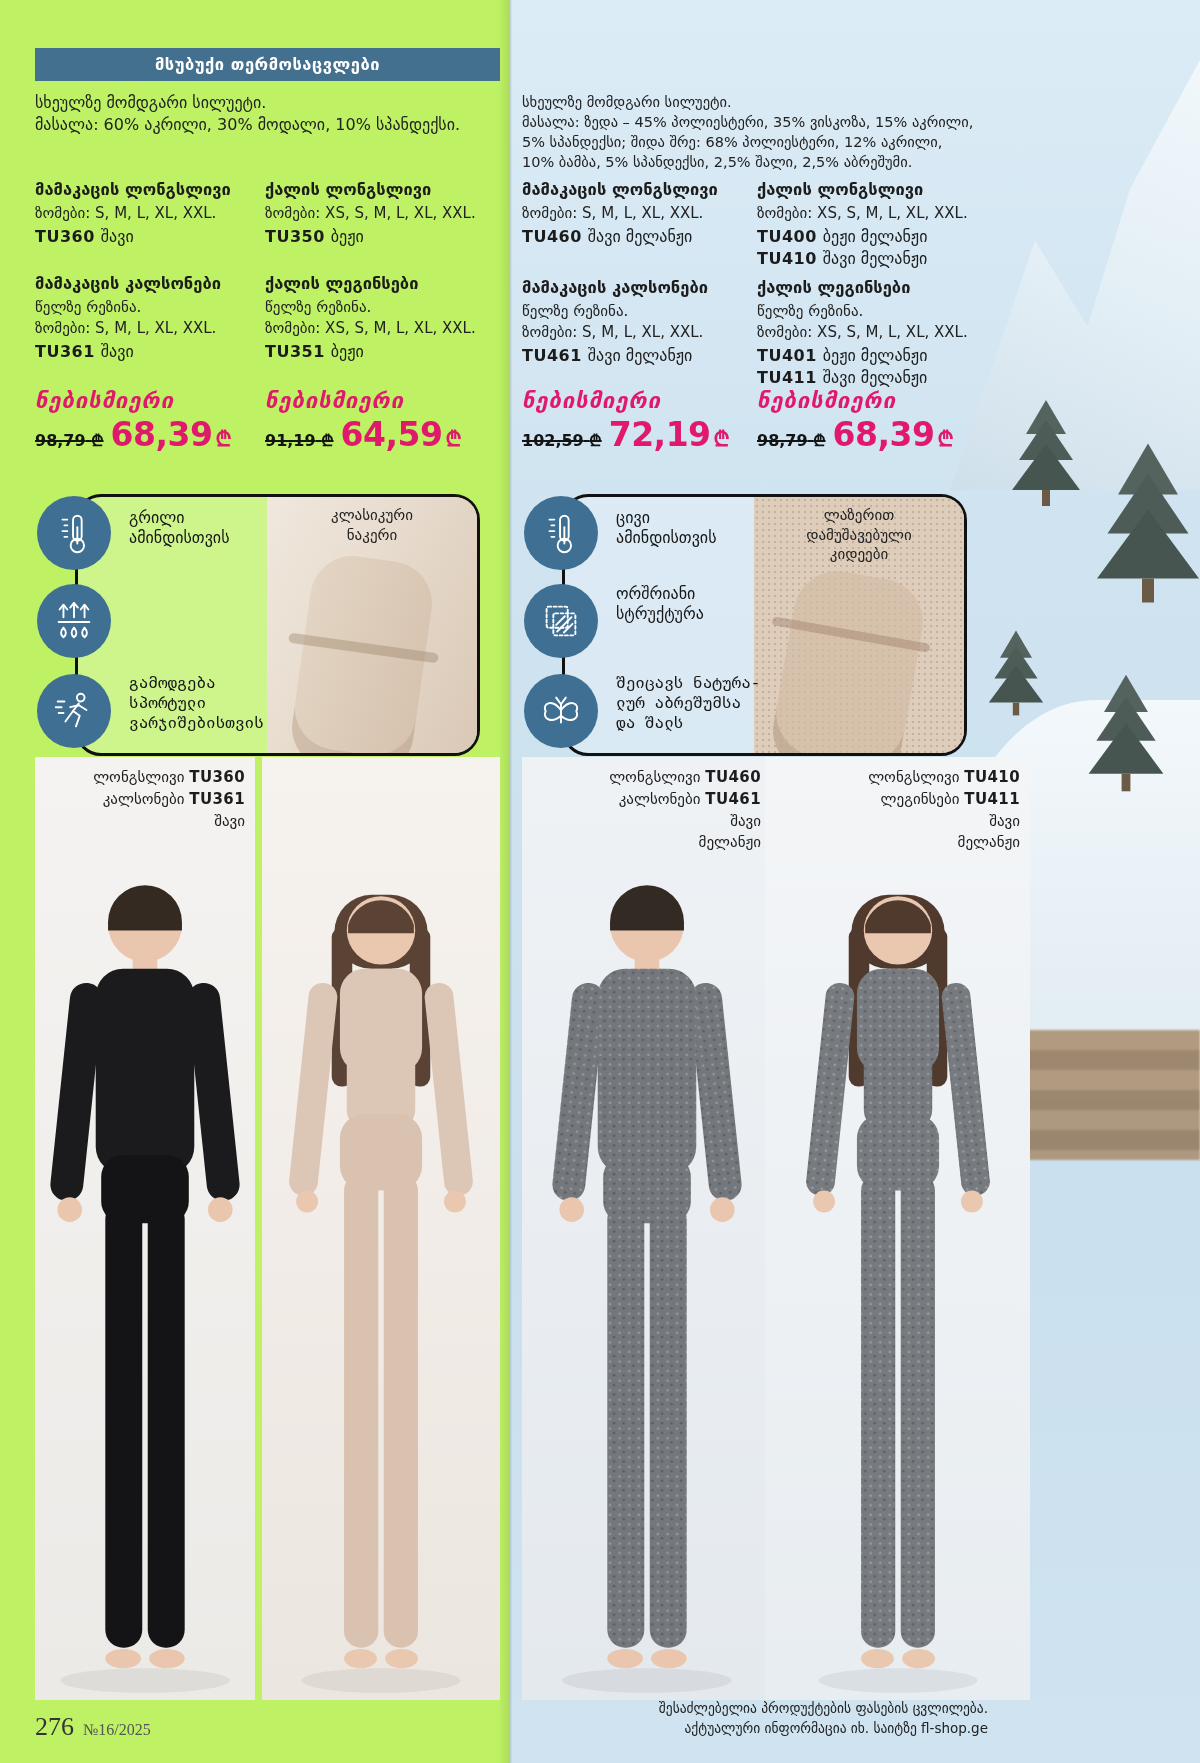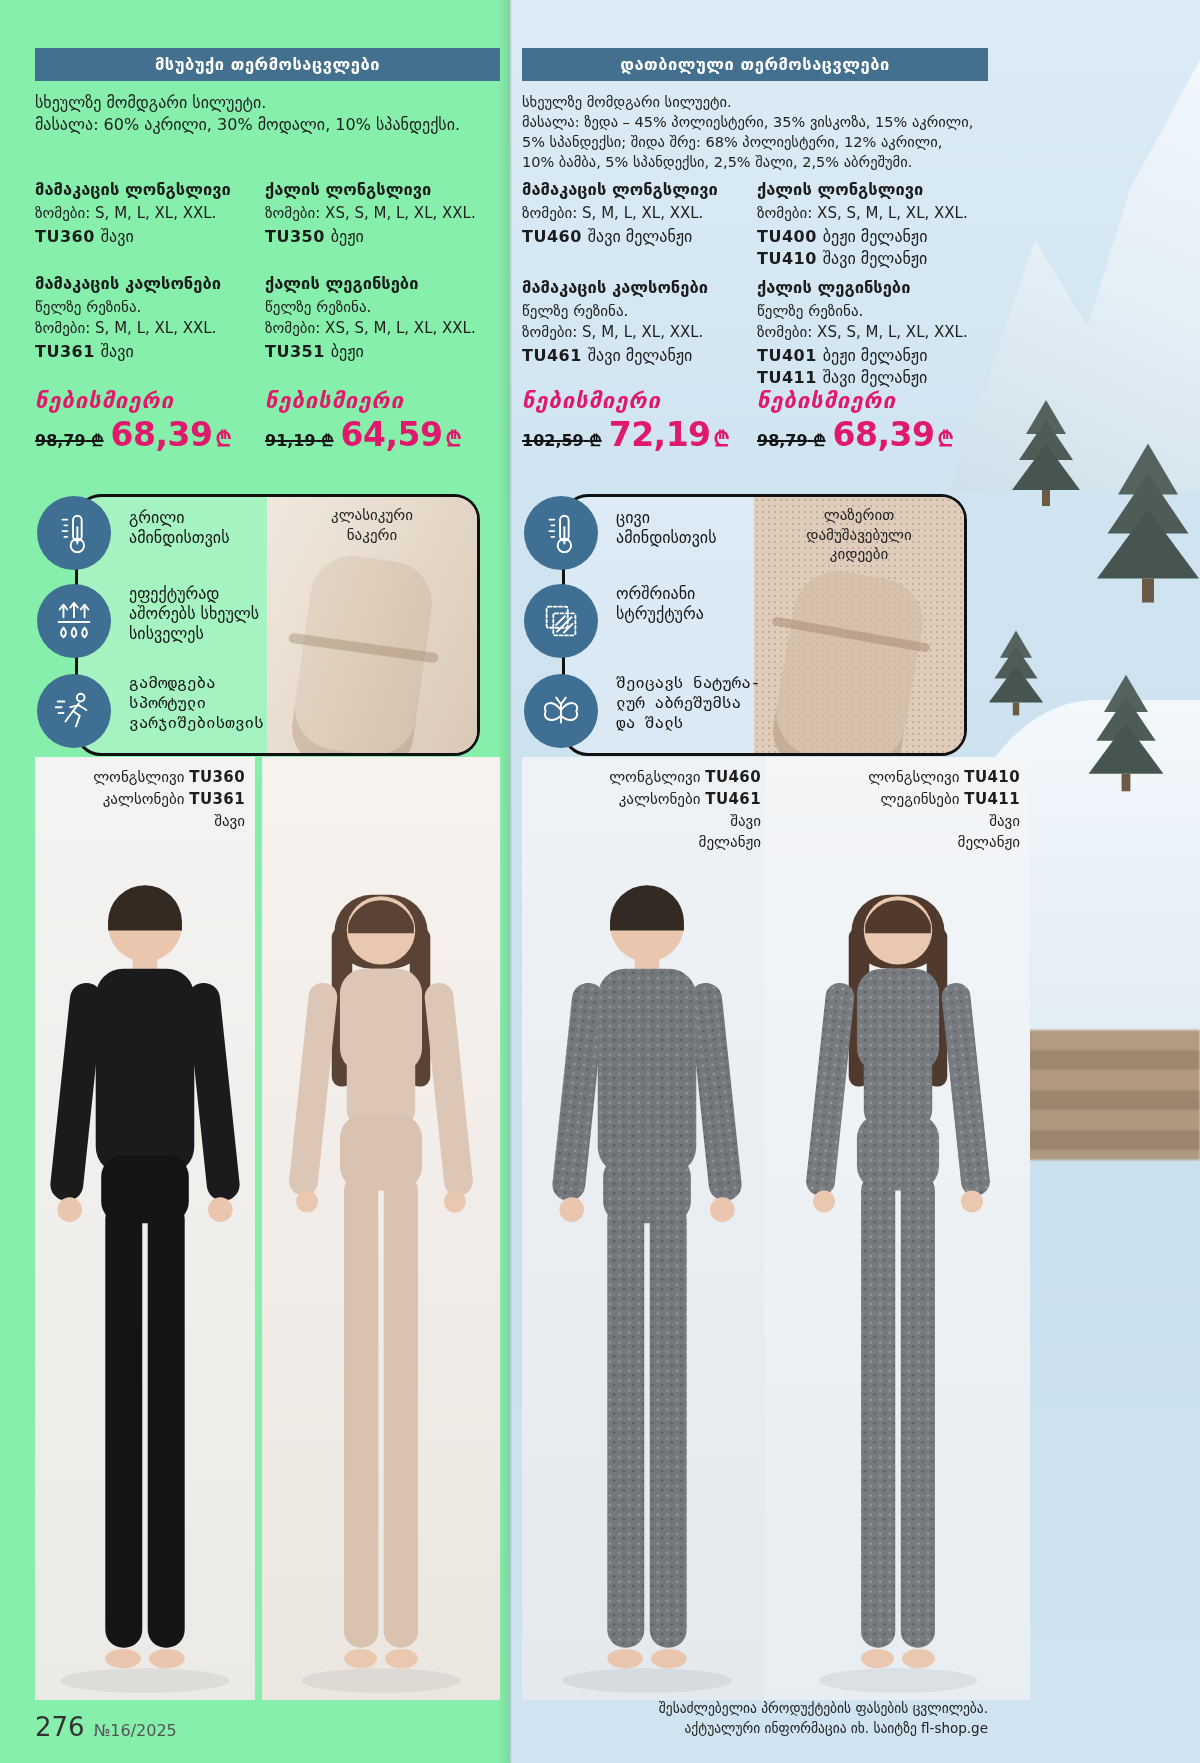--- a/index.html
+++ b/index.html
@@ -1,16 +1,16 @@
 <!DOCTYPE html>
 <html><head>
 <meta charset="utf-8">
 <style>
   html,body{margin:0;padding:0;background:#e8e8e8;}
-  .page{position:relative;width:1200px;height:1763px;margin:0 auto;background:#86efac;
+  .page{position:relative;width:1200px;height:1763px;margin:0 auto;background:#bef264;
         font-family:"DejaVu Sans",sans-serif;color:#1c1c1c;overflow:hidden;}
 
   
   .right-panel{position:absolute;left:510px;top:0;width:690px;height:1763px;
                background:linear-gradient(180deg,#dcecf6 0%,#cfe3f0 30%,#cbe0ee 70%,#cfe3f0 100%);}
   .divider{position:absolute;left:498px;top:0;width:14px;height:1763px;
            background:linear-gradient(90deg,rgba(0,0,0,0) 0%,rgba(0,0,0,0.10) 90%,rgba(0,0,0,0.02) 100%);z-index:2;}
   .scenery{position:absolute;right:0;top:0;width:250px;height:1200px;overflow:hidden;}
   .mtn{position:absolute;right:0;top:60px;width:250px;height:430px;
        background:linear-gradient(205deg,#f4f9fc 0%,#e3eef5 55%,#cfdfe9 100%);
@@ -91,21 +91,21 @@
   #photo-00{left:35px;width:220px;background:linear-gradient(180deg,#f4f3f1,#eceae7);}
   #photo-01{left:262px;width:238px;background:linear-gradient(180deg,#f6f2ee,#ece6e0);}
   #photo-10{left:522px;width:249px;background:linear-gradient(180deg,#eff2f5,#e4e9ee);}
   #photo-11{left:765px;width:265px;background:linear-gradient(180deg,#f3f5f7,#e8edf1);}
   .caption{position:absolute;top:10px;right:10px;text-align:right;font-size:15px;line-height:1.45;color:#1d1d1d;z-index:2;}
   .caption .code{font-weight:bold;letter-spacing:.4px;}
   .caption .cnote{white-space:pre-line;}
   .person{position:absolute;bottom:0;left:50%;transform:translateX(-50%);height:90%;}
 
   
-  .page-num{position:absolute;left:35px;top:1712px;font-size:26px;color:#333;z-index:3;}
+  .page-num{position:absolute;left:35px;top:1712px;font-size:26px;color:#333;z-index:3;font-family:Liberation Serif, serif;}
   .page-num .issue{font-size:16px;color:#555;margin-left:9px;}
   .footer-note{position:absolute;left:522px;width:466px;top:1698px;text-align:right;font-size:13.5px;
                line-height:1.5;white-space:pre-line;color:#222;z-index:3;}
 </style>
 </head>
 <body>
 
 <div class="page">
 
   <div class="right-panel">
@@ -212,23 +212,20 @@
           <path d="M9 12 l4 -5 l4 5"></path>
           <line x1="24" y1="20" x2="24" y2="6"></line>
           <path d="M20 10 l4 -5 l4 5"></path>
           <line x1="35" y1="20" x2="35" y2="8"></line>
           <path d="M31 12 l4 -5 l4 5"></path>
           <path d="M13 31 q5 6 0 10 q-5 -4 0 -10"></path>
           <path d="M24 31 q5 6 0 10 q-5 -4 0 -10"></path>
           <path d="M35 31 q5 6 0 10 q-5 -4 0 -10"></path>
         </svg>
     </div>
-    <div class="feat-text ft-b">ეფექტურად
-აშორებს სხეულს
-სისველეს</div>
     <div class="feat-icon fi-c">
       <svg viewBox="0 0 48 48">
           <circle cx="31" cy="10" r="4"></circle>
           <path d="M29 16 L23 24 L30 29 L26 40"></path>
           <path d="M23 24 L15 35"></path>
           <path d="M29 18 L20 20"></path>
           <path d="M29 18 L37 23"></path>
           <line x1="7" y1="14" x2="14" y2="14"></line>
           <line x1="5" y1="20" x2="11" y2="20"></line>
           <line x1="8" y1="26" x2="13" y2="26"></line>
@@ -279,21 +276,20 @@
       <rect x="90" y="86" width="60" height="76" rx="18" fill="#dcc6b5"></rect>
       <rect x="95" y="142" width="50" height="62" rx="15" fill="#dcc6b5"></rect>
       <rect x="90" y="192" width="60" height="56" rx="18" fill="#d9c2b0"></rect>
       <rect x="93" y="236" width="25" height="346" rx="12" fill="#d9c2b0"></rect>
       <rect x="122" y="236" width="25" height="346" rx="12" fill="#d9c2b0"></rect>
       <ellipse cx="105" cy="590" rx="12" ry="7" fill="#eac8b0"></ellipse>
         <ellipse cx="135" cy="590" rx="12" ry="7" fill="#eac8b0"></ellipse>
     </svg>
   </div>
 
-  <div class="banner" id="banner-1">დათბილული თერმოსაცვლები</div>
   <div class="desc" id="desc-1">სხეულზე მომდგარი სილუეტი.
 მასალა: ზედა – 45% პოლიესტერი, 35% ვისკოზა, 15% აკრილი,
 5% სპანდექსი; შიდა შრე: 68% პოლიესტერი, 12% აკრილი,
 10% ბამბა, 5% სპანდექსი, 2,5% შალი, 2,5% აბრეშუმი.</div>
 
   <div class="product" id="p10">
     <div class="p-title">მამაკაცის ლონგსლივი</div>
     <div class="p-details">ზომები: S, M, L, XL, XXL.</div>
     <div class="p-code"><span class="code">TU460</span><span class="cname">შავი მელანჟი</span></div>
   </div>

